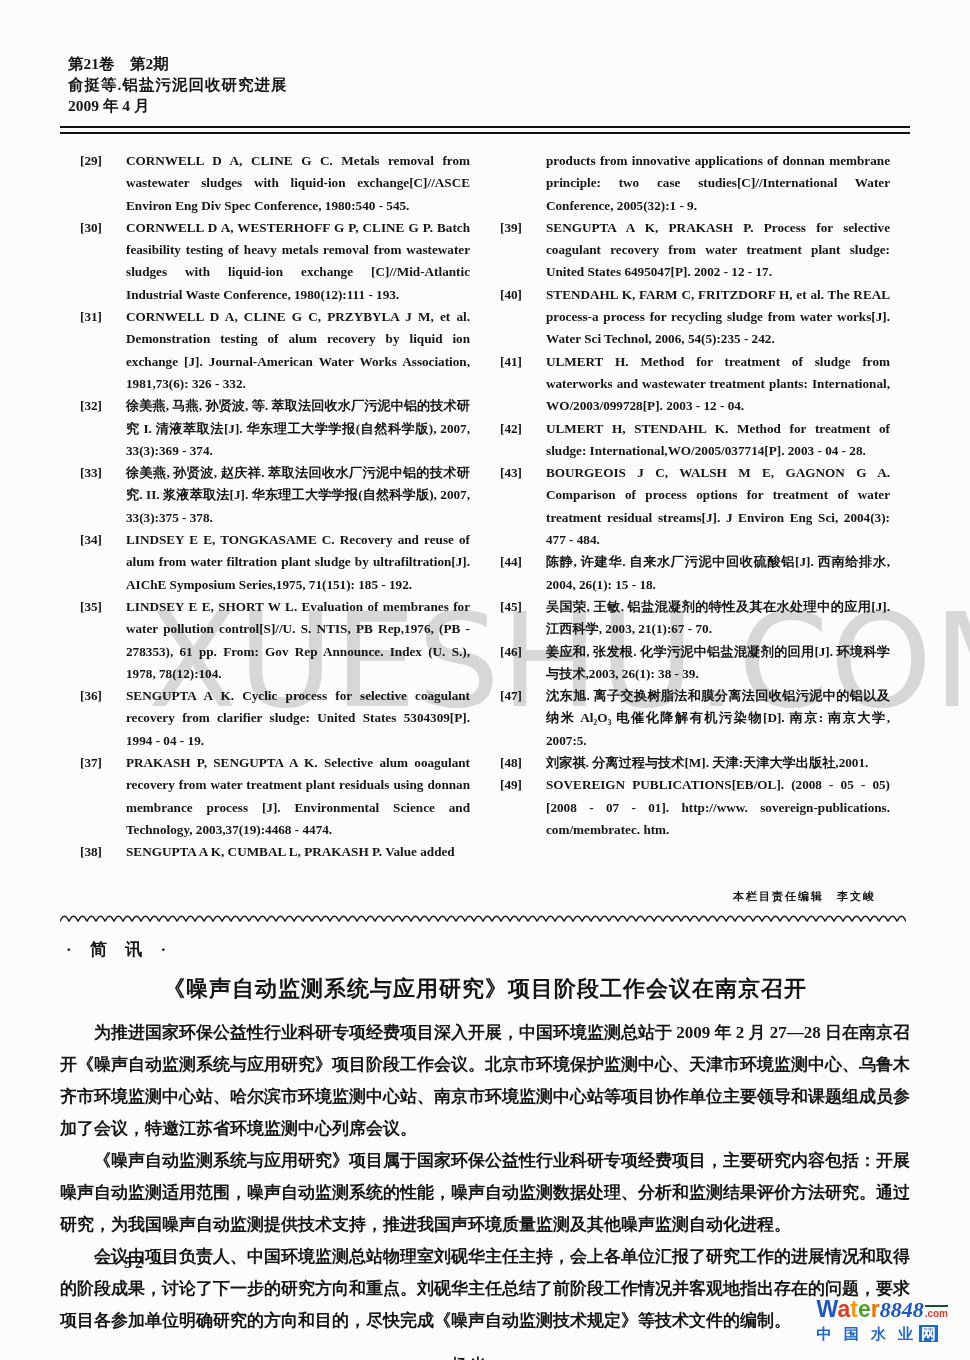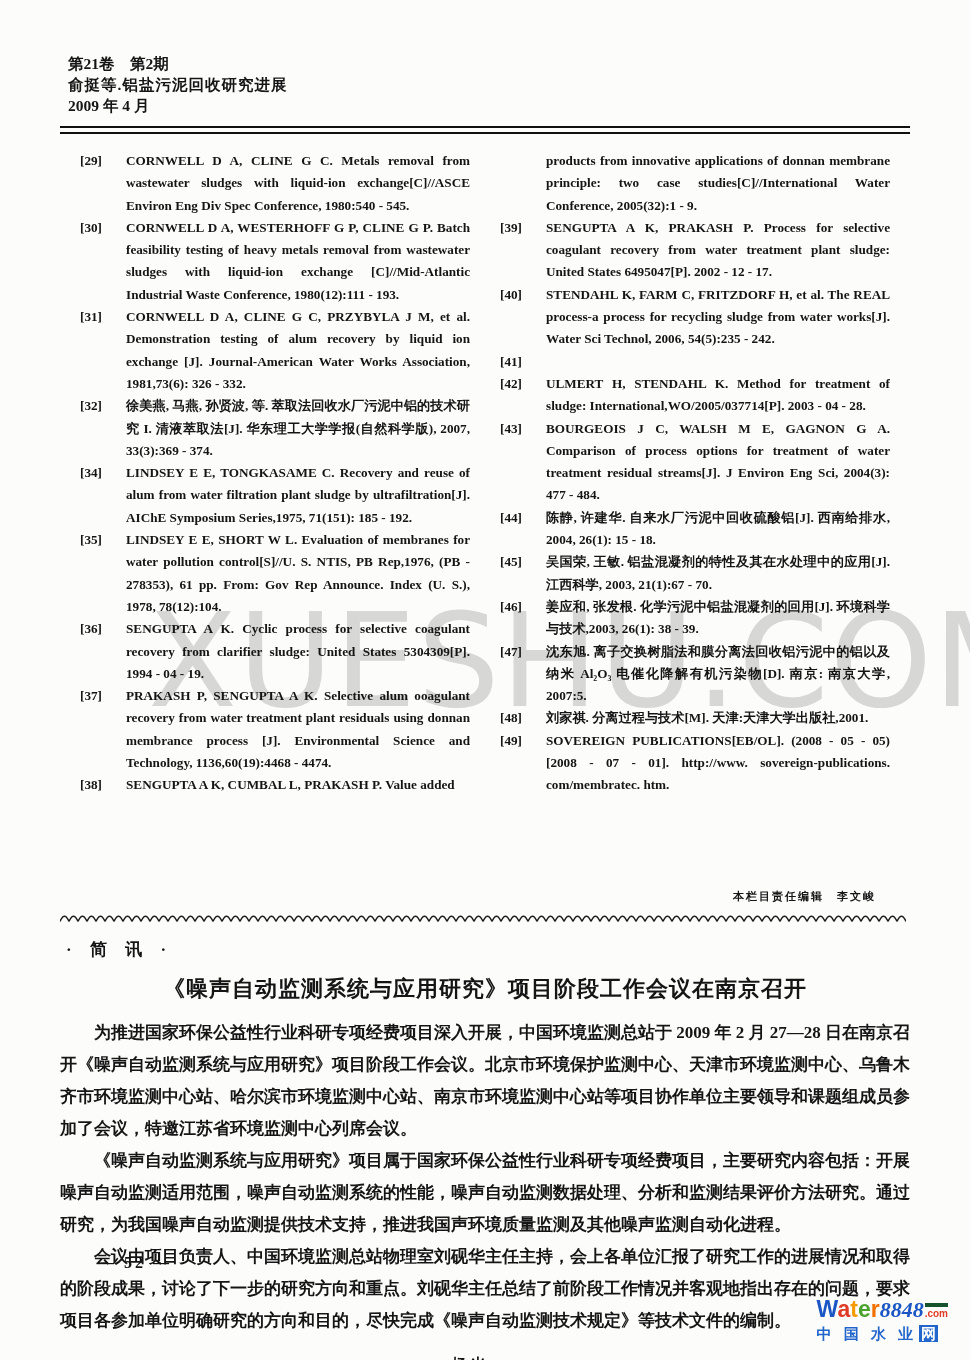--- a/index.html
+++ b/index.html
@@ -42,21 +42,21 @@
   .signature{text-align:center;padding-right:30px;font-size:16px;font-weight:bold;margin-top:18px;letter-spacing:3px;}
   .pageno{position:absolute;left:98px;top:1254px;z-index:1;font-size:16px;letter-spacing:3px;font-weight:bold;}
   .logo{position:absolute;right:22px;top:1298px;z-index:1;font-family:"Liberation Sans","DejaVu Sans",sans-serif;line-height:1;}
   .logo-top{font-size:23px;font-weight:bold;white-space:nowrap;}
   .l-blue{color:#1b56c5;}
   .l-red{color:#e03a26;}
   .l-orange{color:#f59a00;}
   .l-green{color:#4ba32b;}
   .l-orange2{color:#f07000;}
   .lnum{font-family:"Liberation Serif",serif;font-style:italic;font-weight:bold;color:#1b56c5;font-size:22px;}
-  .ltld{font-size:10px;color:#e03a26;font-weight:bold;vertical-align:baseline;border-top:4px solid #14532d;padding-top:1px;margin-left:1px;}
+  .ltld{font-size:10px;color:#e03a26;font-weight:bold;vertical-align:baseline;border-top:2px solid #14532d;padding-top:1px;margin-left:1px;}
   .logo-bottom{margin-top:4px;font-size:15px;font-weight:bold;color:#2266cc;letter-spacing:4px;white-space:nowrap;}
   .tag-badge{display:inline-block;background:#2266cc;color:#ffffff;letter-spacing:0;padding:1px 2px;margin-left:2px;}
 </style>
 </head>
 <body>
 
 <div class="page">
 
   <div class="watermark">XUESHU.COM</div>
 
@@ -81,34 +81,38 @@
           </div>
         <div class="ref">
             <span class="num">[31]</span>
             <span class="txt">CORNWELL D A, CLINE G C, PRZYBYLA J M, et al. Demonstration testing of alum recovery by liquid ion exchange [J]. Journal-American Water Works Association, 1981,73(6): 326 - 332.</span>
           </div>
         <div class="ref">
             <span class="num">[32]</span>
             <span class="txt">徐美燕, 马燕, 孙贤波, 等. 萃取法回收水厂污泥中铝的技术研究 I. 清液萃取法[J]. 华东理工大学学报(自然科学版), 2007, 33(3):369 - 374.</span>
           </div>
         <div class="ref">
+            <span class="num">[33]</span>
+            <span class="txt">徐美燕, 孙贤波, 赵庆祥. 萃取法回收水厂污泥中铝的技术研究. II. 浆液萃取法[J]. 华东理工大学学报(自然科学版), 2007, 33(3):375 - 378.</span>
+          </div>
+        <div class="ref">
             <span class="num">[34]</span>
             <span class="txt">LINDSEY E E, TONGKASAME C. Recovery and reuse of alum from water filtration plant sludge by ultrafiltration[J]. AIChE Symposium Series,1975, 71(151): 185 - 192.</span>
           </div>
         <div class="ref">
             <span class="num">[35]</span>
             <span class="txt">LINDSEY E E, SHORT W L. Evaluation of membranes for water pollution control[S]//U. S. NTIS, PB Rep,1976, (PB - 278353), 61 pp. From: Gov Rep Announce. Index (U. S.), 1978, 78(12):104.</span>
           </div>
         <div class="ref">
             <span class="num">[36]</span>
             <span class="txt">SENGUPTA A K. Cyclic process for selective coagulant recovery from clarifier sludge: United States 5304309[P]. 1994 - 04 - 19.</span>
           </div>
         <div class="ref">
             <span class="num">[37]</span>
-            <span class="txt">PRAKASH P, SENGUPTA A K. Selective alum ooagulant recovery from water treatment plant residuals using donnan membrance process [J]. Environmental Science and Technology, 1136,60(19):4468 - 4474.</span>
+            <span class="txt">PRAKASH P, SENGUPTA A K. Selective alum ooagulant recovery from water treatment plant residuals using donnan membrance process [J]. Environmental Science and Technology, 2003,37(19):4468 - 4474.</span>
           </div>
         <div class="ref">
             <span class="num">[38]</span>
             <span class="txt">SENGUPTA A K, CUMBAL L, PRAKASH P. Value added</span>
           </div>
       </div>
       <div class="col">
         <div class="ref">
             <span class="num"></span>
             <span class="txt">products from innovative applications of donnan membrane principle: two case studies[C]//International Water Conference, 2005(32):1 - 9.</span>
@@ -116,20 +120,21 @@
         <div class="ref">
             <span class="num">[39]</span>
             <span class="txt">SENGUPTA A K, PRAKASH P. Process for selective coagulant recovery from water treatment plant sludge: United States 6495047[P]. 2002 - 12 - 17.</span>
           </div>
         <div class="ref">
             <span class="num">[40]</span>
             <span class="txt">STENDAHL K, FARM C, FRITZDORF H, et al. The REAL process-a process for recycling sludge from water works[J]. Water Sci Technol, 2006, 54(5):235 - 242.</span>
           </div>
         <div class="ref">
             <span class="num">[41]</span>
+            <span class="txt">ULMERT H. Method for treatment of sludge from waterworks and wastewater treatment plants: International, WO/2003/099728[P]. 2003 - 12 - 04.</span>
           </div>
         <div class="ref">
             <span class="num">[42]</span>
             <span class="txt">ULMERT H, STENDAHL K. Method for treatment of sludge: International,WO/2005/037714[P]. 2003 - 04 - 28.</span>
           </div>
         <div class="ref">
             <span class="num">[43]</span>
             <span class="txt">BOURGEOIS J C, WALSH M E, GAGNON G A. Comparison of process options for treatment of water treatment residual streams[J]. J Environ Eng Sci, 2004(3): 477 - 484.</span>
           </div>
         <div class="ref">

